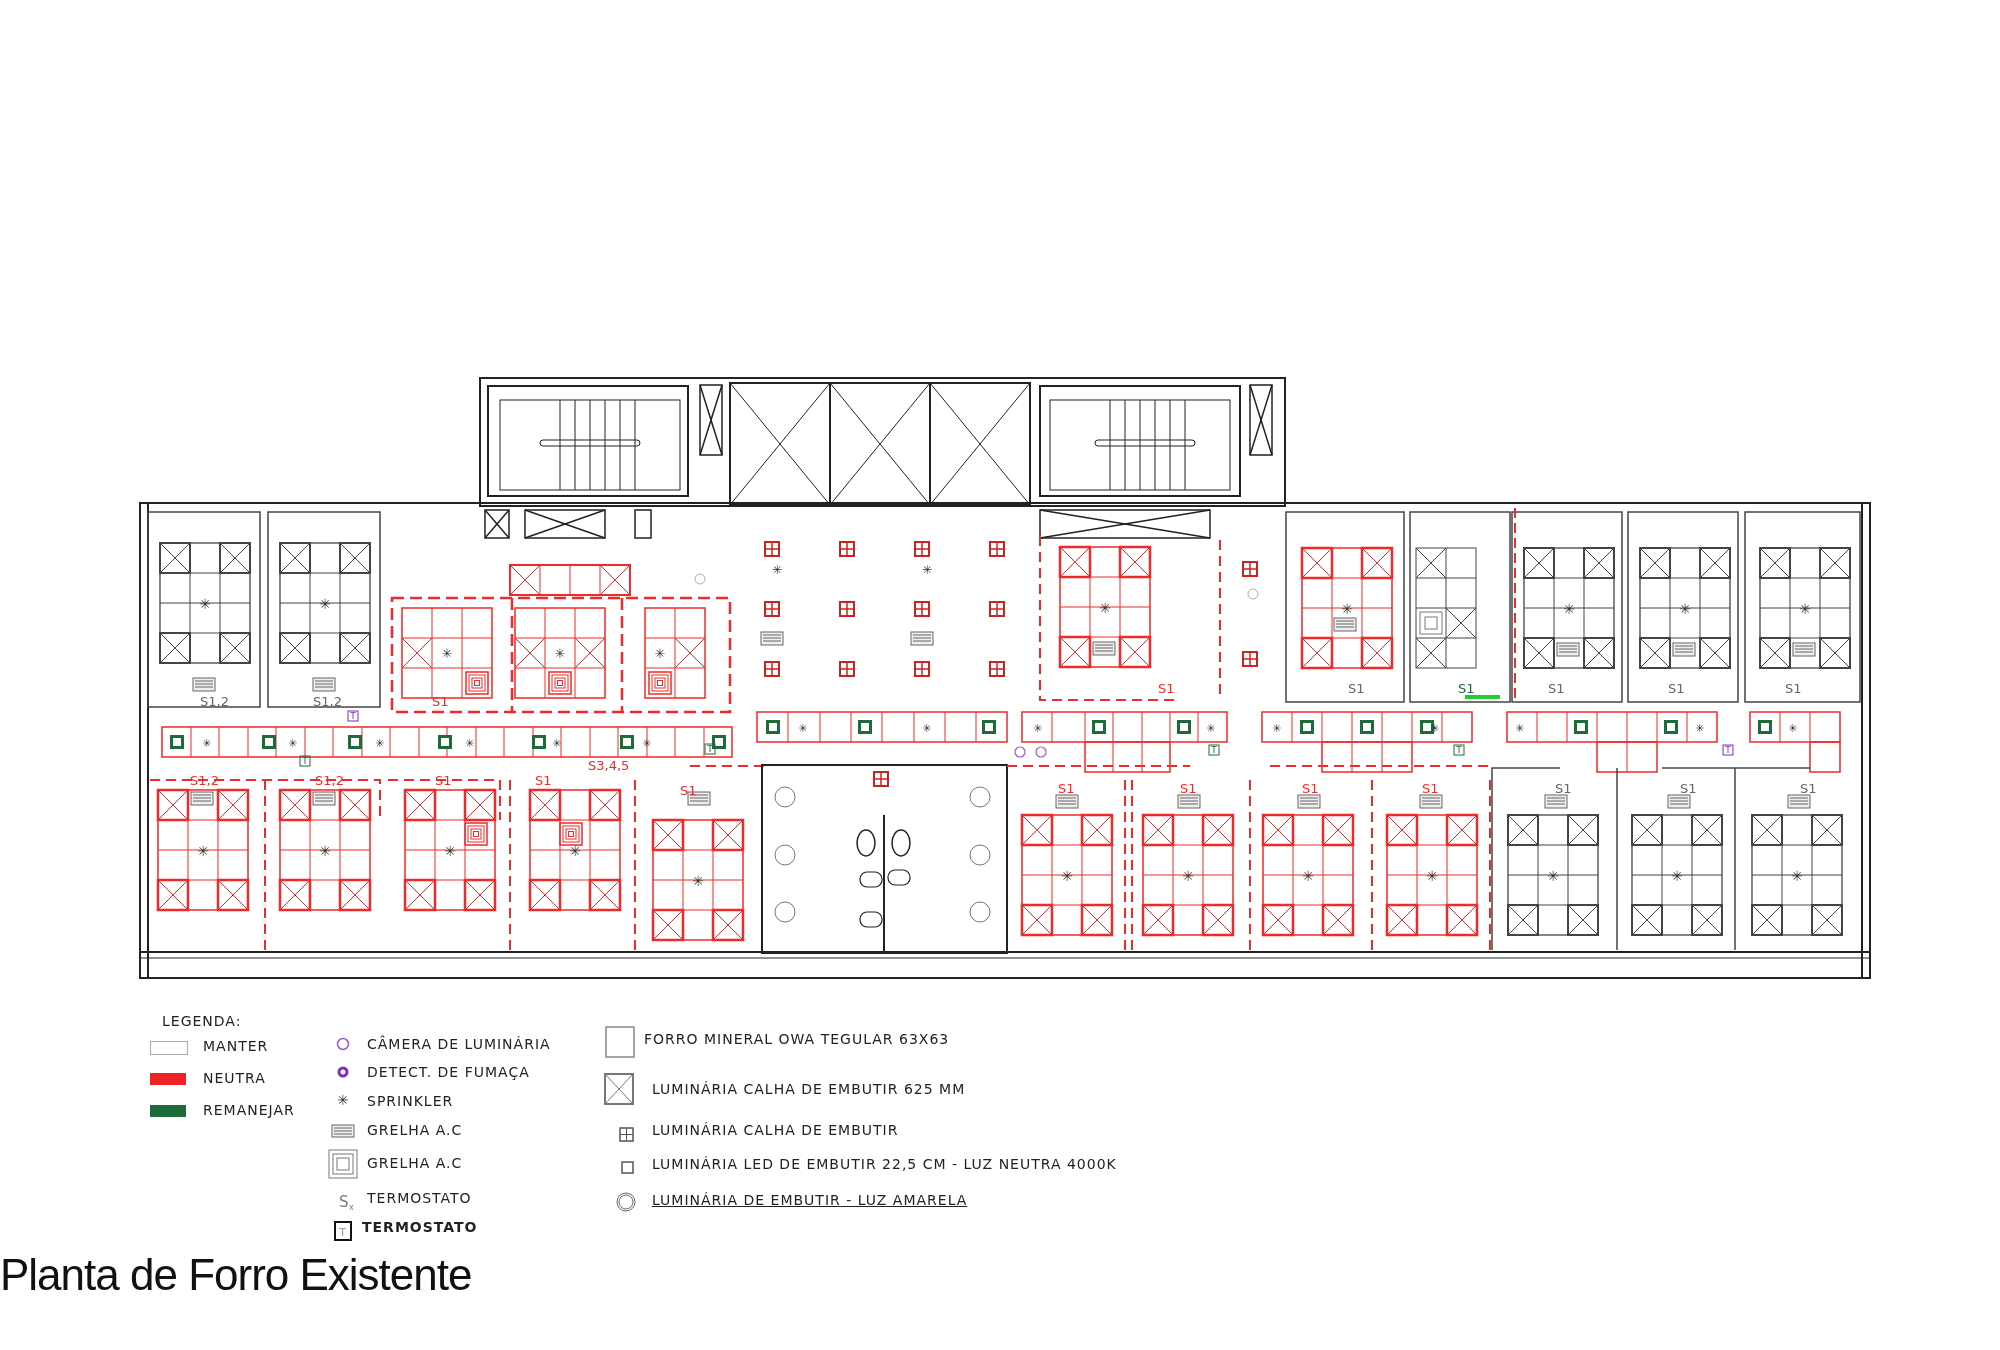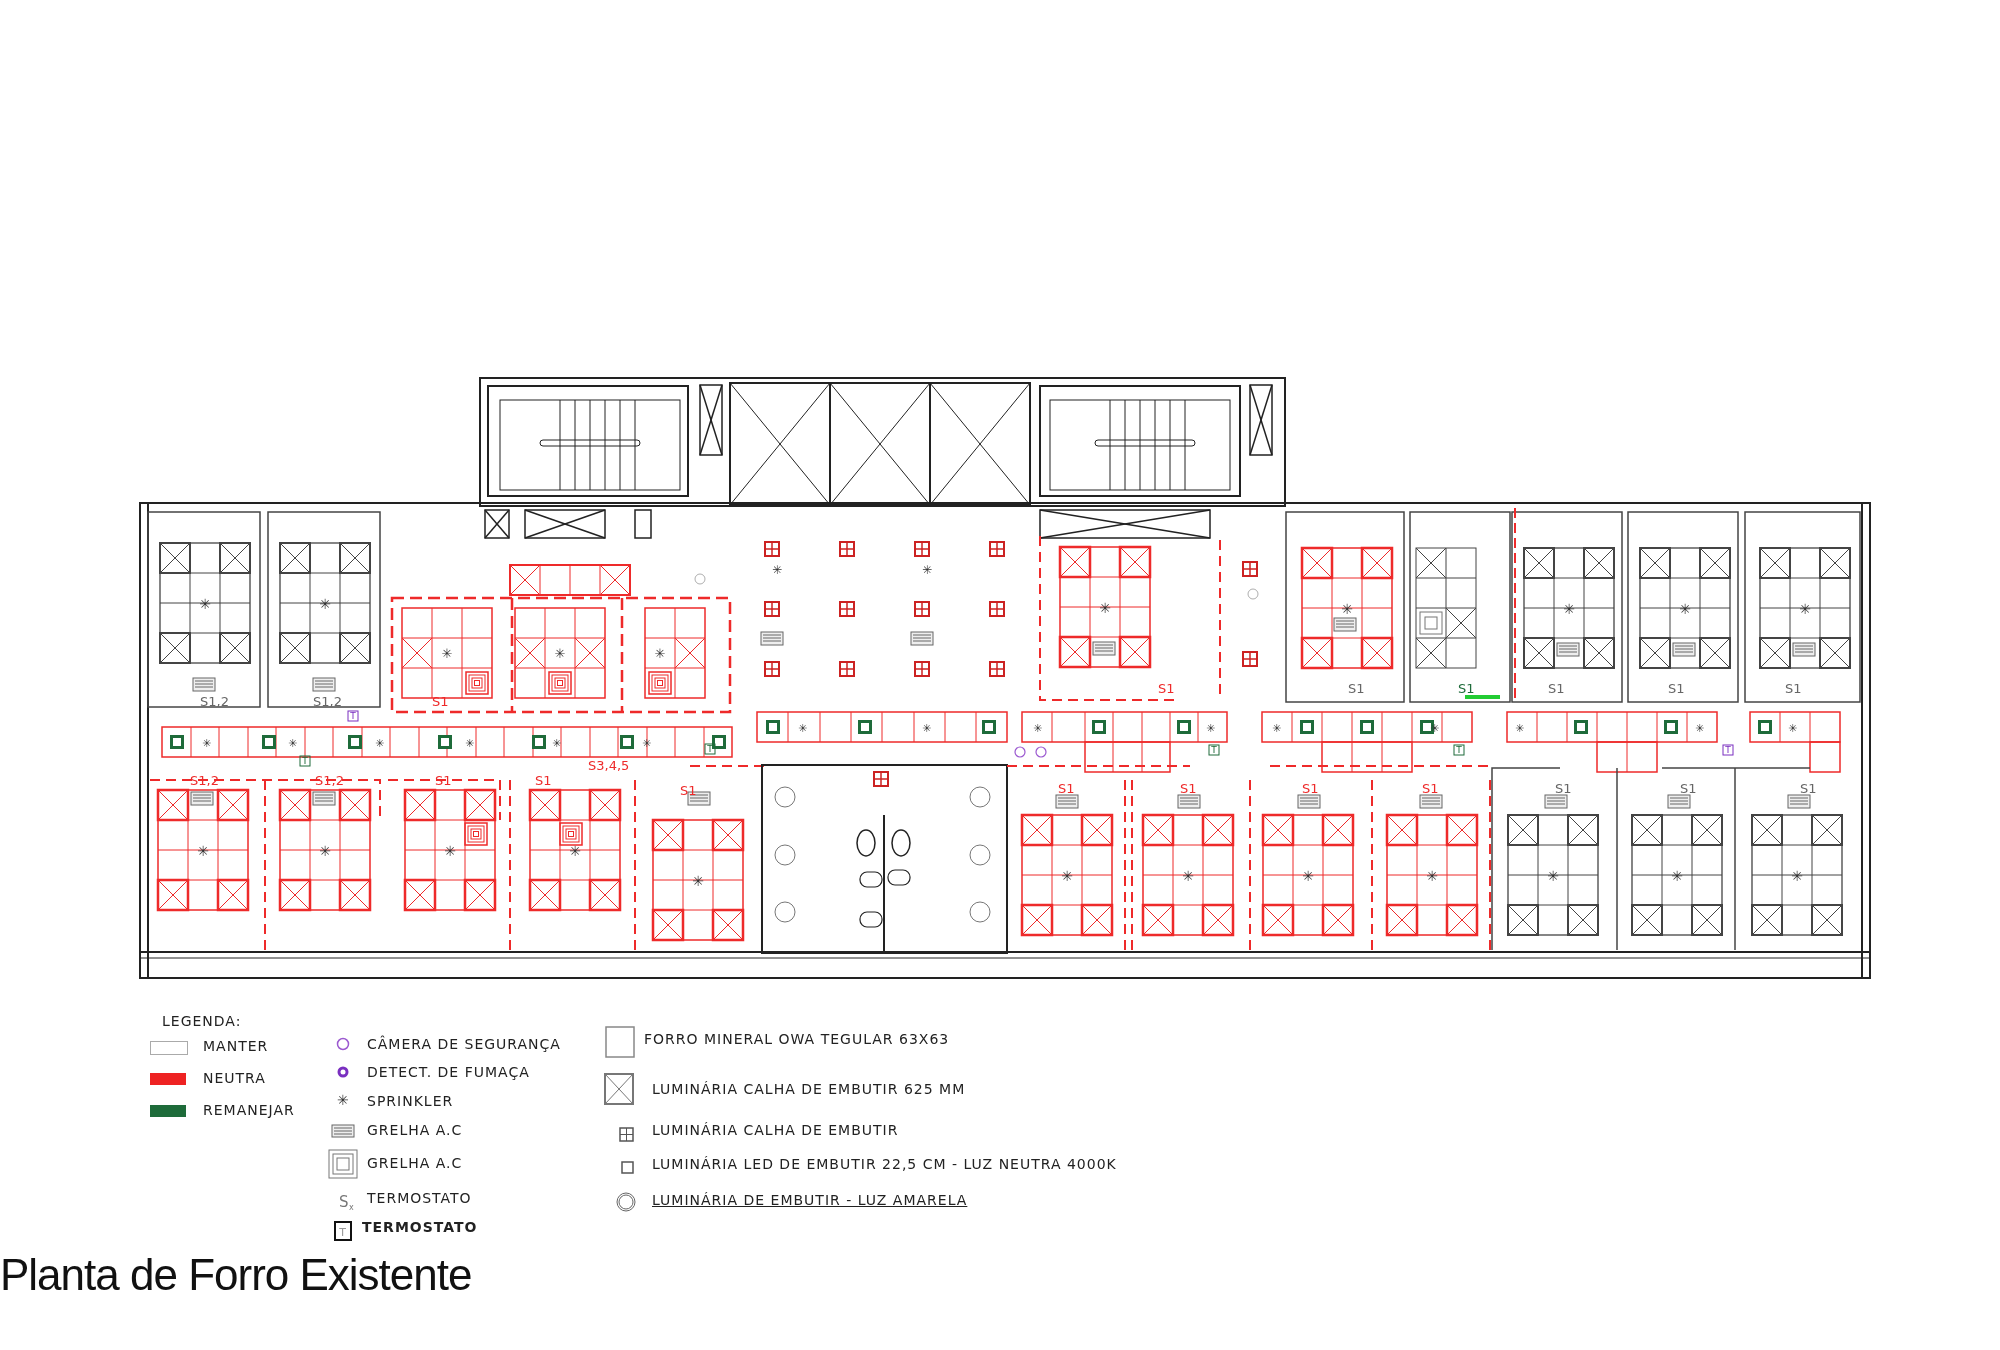--- a/index.html
+++ b/index.html
@@ -590,21 +590,21 @@
       </g>
     <g>
         <text x="14" y="172" font-size="15" fill="#777">S</text>
         <text x="24" y="175" font-size="8" fill="#777">x</text>
       </g>
     <g>
         <rect x="10" y="187" width="16" height="18" fill="none" stroke="#111" stroke-width="2"></rect>
         <text x="18" y="201" font-size="11" fill="#999" text-anchor="middle">T</text>
       </g>
   </svg>
-  <div class="row" style="left:367px;top:1036px;">CÂMERA DE SEGURANÇA</div>
+  <div class="row" style="left:367px;top:1036px;">CÂMERA DE LUMINÁRIA</div>
   <div class="row" style="left:367px;top:1064px;">DETECT. DE FUMAÇA</div>
   <div class="row" style="left:367px;top:1093px;">SPRINKLER</div>
   <div class="row" style="left:367px;top:1122px;">GRELHA A.C</div>
   <div class="row" style="left:367px;top:1155px;">GRELHA A.C</div>
   <div class="row" style="left:367px;top:1190px;">TERMOSTATO</div>
   <div class="row" style="left:362px;top:1219px;font-weight:bold;">TERMOSTATO</div>
 
   <svg style="position:absolute;left:600px;top:1022px;" width="50" height="200">
     <g>
         <rect x="6" y="5" width="28" height="30" fill="none" stroke="#888" stroke-width="1.5"></rect>

